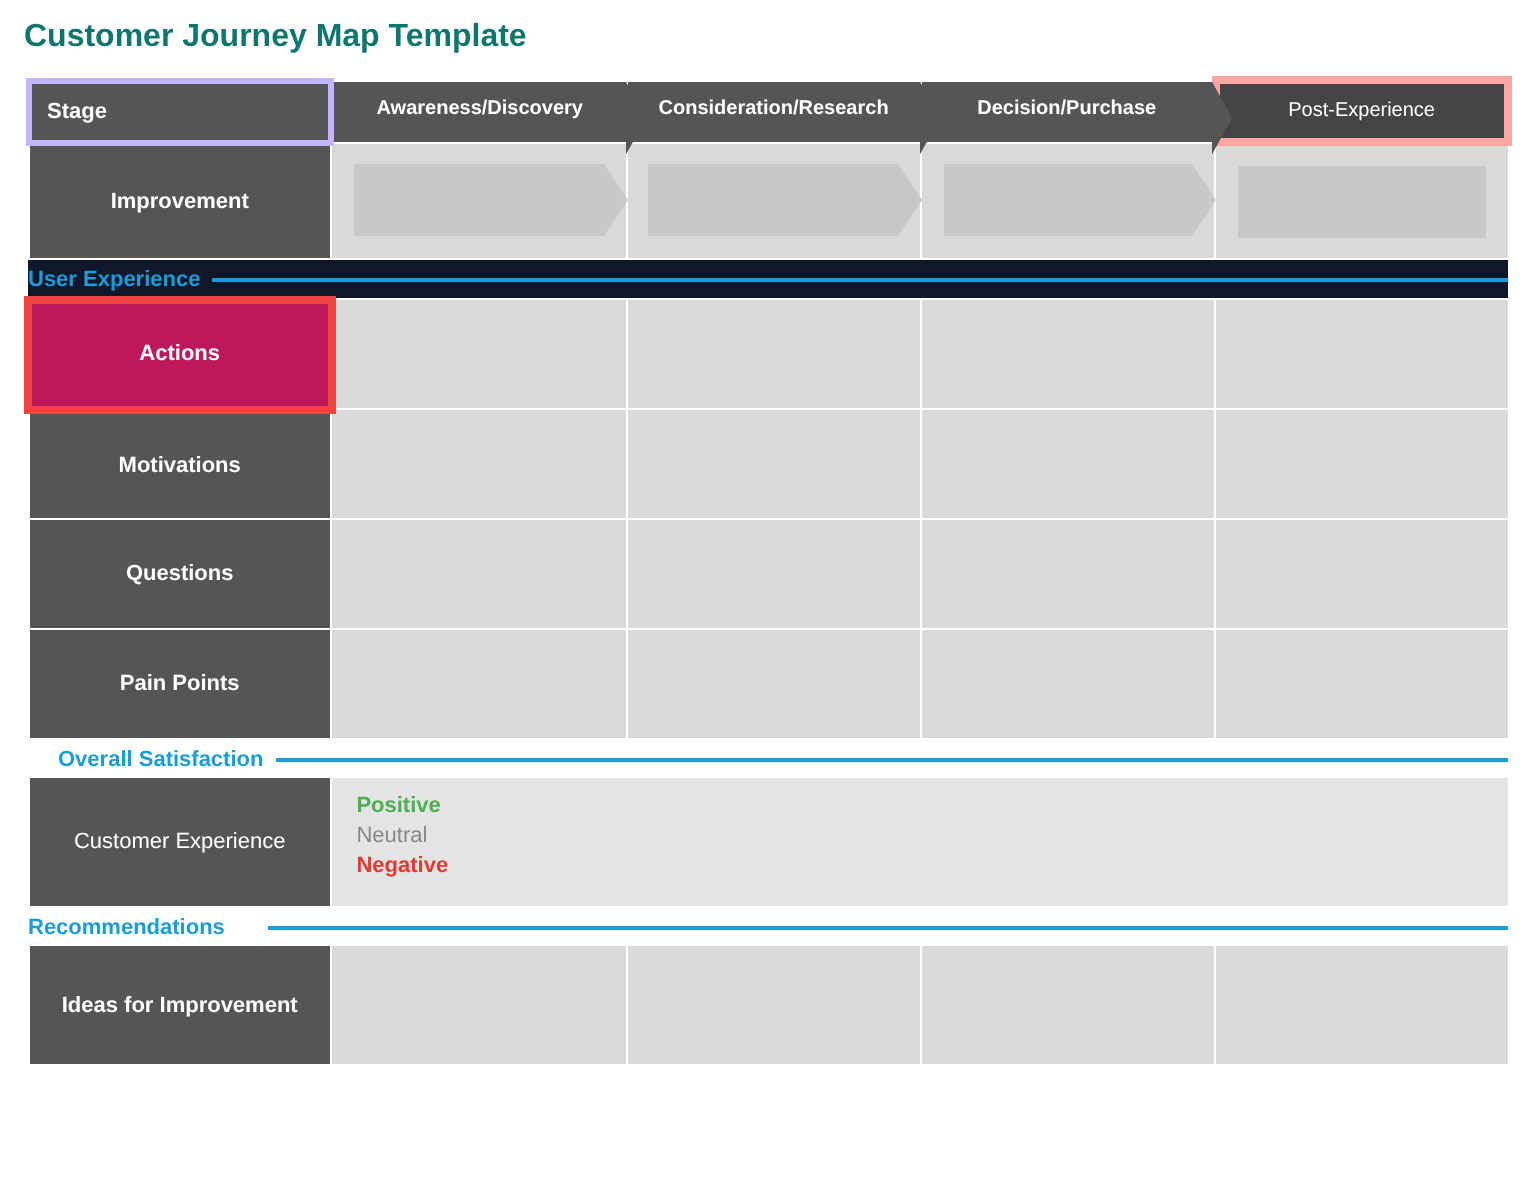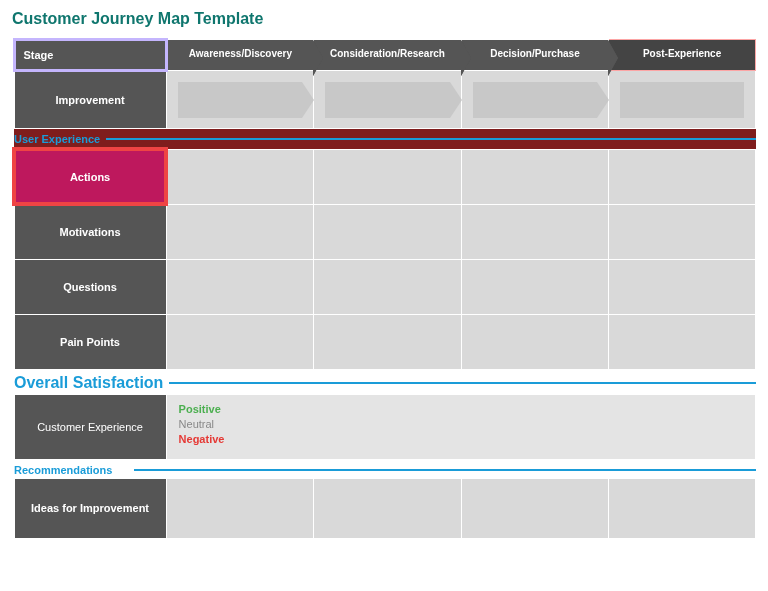--- a/index.html
+++ b/index.html
@@ -61,21 +61,21 @@
 <div class="page-title">Customer Journey Map Template</div>
 
 <table class="outer" style="width:100%; border-collapse:collapse;">
 
   <tbody>
       <tr>
     <td style="width:153px; background:#555; color:#fff; font-weight:bold; font-size:11px; padding:8px; border:3px solid #c4b5fd; vertical-align:middle;">Stage</td>
     <td style="background:#555; color:#fff; font-weight:bold; font-size:10px; text-align:center; padding:8px 4px; border:1px solid #fff; position:relative; width:148px;" class="chevron-header">Awareness/Discovery<div style="position: absolute; right: -10px; top: 0px; width: 0px; height: 0px; border-top: 18px solid transparent; border-bottom: 18px solid transparent; border-left: 10px solid rgb(85, 85, 85); z-index: 3;"></div></td>
     <td style="background:#555; color:#fff; font-weight:bold; font-size:10px; text-align:center; padding:8px 4px; border:1px solid #fff; position:relative; width:148px;" class="chevron-header">Consideration/Research<div style="position: absolute; right: -10px; top: 0px; width: 0px; height: 0px; border-top: 18px solid transparent; border-bottom: 18px solid transparent; border-left: 10px solid rgb(85, 85, 85); z-index: 3;"></div></td>
     <td style="background:#555; color:#fff; font-weight:bold; font-size:10px; text-align:center; padding:8px 4px; border:1px solid #fff; position:relative; width:148px;" class="chevron-header">Decision/Purchase<div style="position: absolute; right: -10px; top: 0px; width: 0px; height: 0px; border-top: 18px solid transparent; border-bottom: 18px solid transparent; border-left: 10px solid rgb(85, 85, 85); z-index: 3;"></div></td>
-    <td style="background:#444; color:#fff; font-weight:bold; font-size:10px; text-align:center; padding:8px 4px; border:1px solid #fca5a5; width:148px;">Post-Experience</td>
+    <td style="background:#444; color:#fff; font-weight:normal; font-size:10px; text-align:center; padding:8px 4px; border:4px solid #fca5a5; width:148px;">Post-Experience</td>
   </tr>
 
   <tr>
     <td style="background:#555; color:#fff; font-weight:bold; font-size:11px; text-align:center; padding:6px 8px; border:1px solid #fff; height:58px; vertical-align:middle;">Improvement</td>
     <td style="background:#d9d9d9; border:1px solid #fff; padding:4px; height:58px; vertical-align:middle;">
       <div style="width:90%; height:36px; background:#c8c8c8; position:relative; margin:0 auto; display:flex; align-items:center; justify-content:center;">
         <div style="position:absolute; right:-12px; top:0; border-top:18px solid transparent; border-bottom:18px solid transparent; border-left:12px solid #c8c8c8; z-index:2;"></div>
       </div>
     </td>
     <td style="background:#d9d9d9; border:1px solid #fff; padding:4px; height:58px; vertical-align:middle;">
@@ -88,21 +88,21 @@
         <div style="position:absolute; right:-12px; top:0; border-top:18px solid transparent; border-bottom:18px solid transparent; border-left:12px solid #c8c8c8; z-index:2;"></div>
       </div>
     </td>
     <td style="background:#d9d9d9; border:1px solid #fff; padding:4px; height:58px; vertical-align:middle;">
       <div style="width:90%; height:36px; background:#c8c8c8; position:relative; margin:0 auto; display:flex; align-items:center; justify-content:center;">
       </div>
     </td>
   </tr>
 
   <tr>
-    <td colspan="5" style="padding:4px 0 2px 0; background:#7f1d1d; border:none;margin-top:41px;">
+    <td colspan="5" style="padding:4px 0 2px 0; background:#0f172a; border:none;margin-top:41px;">
       <div style="display:flex; align-items:center;">
         <span style="color:#1a9cd8; font-weight:bold; font-size:11px; white-space:nowrap; margin-right:6px;">User Experience</span>
         <div style="flex:1; height:2px; background:#1a9cd8;"></div>
       </div>
     </td>
   </tr>
 
   <tr>
     <td style="background:#be185d; color:#fff; font-weight:bold; font-size:11px; text-align:center; padding:6px 8px; border:4px solid #ef4444; height:55px; vertical-align:middle;">Actions</td>
     <td style="background:#d9d9d9; border:1px solid #fff; height:55px;"></td>
@@ -131,21 +131,21 @@
     <td style="background:#555; color:#fff; font-weight:bold; font-size:11px; text-align:center; padding:6px 8px; border:1px solid #fff; height:55px; vertical-align:middle;">Pain Points</td>
     <td style="background:#d9d9d9; border:1px solid #fff; height:55px;"></td>
     <td style="background:#d9d9d9; border:1px solid #fff; height:55px;"></td>
     <td style="background:#d9d9d9; border:1px solid #fff; height:55px;"></td>
     <td style="background:#d9d9d9; border:1px solid #fff; height:55px;"></td>
   </tr>
 
   <tr>
     <td colspan="5" style="padding:4px 0 2px 0; background:#fff; border:none;">
       <div style="display:flex; align-items:center;">
-        <span style="color:#1a9cd8; font-weight:bold; font-size:16px; white-space:nowrap; margin-right:6px;">Overall Satisfaction</span>
+        <span style="color:#1a9cd8; font-weight:bold; font-size:11px; white-space:nowrap; margin-right:6px;margin-left:15px;">Overall Satisfaction</span>
         <div style="flex:1; height:2px; background:#1a9cd8;"></div>
       </div>
     </td>
   </tr>
 
   <tr>
     <td style="background:#555; color:#fff; font-weight:normal; font-size:11px; text-align:center; padding:6px 8px; border:1px solid #fff; height:65px; vertical-align:middle;">Customer Experience</td>
     <td colspan="4" style="background:#e4e4e4; border:1px solid #fff; padding:8px 12px; height:65px; vertical-align:top;">
       <div style="color:#4caf50; font-weight:bold; font-size:11px; margin-bottom:3px;">Positive</div>
       <div style="color:#888; font-size:11px; margin-bottom:3px;">Neutral</div>

